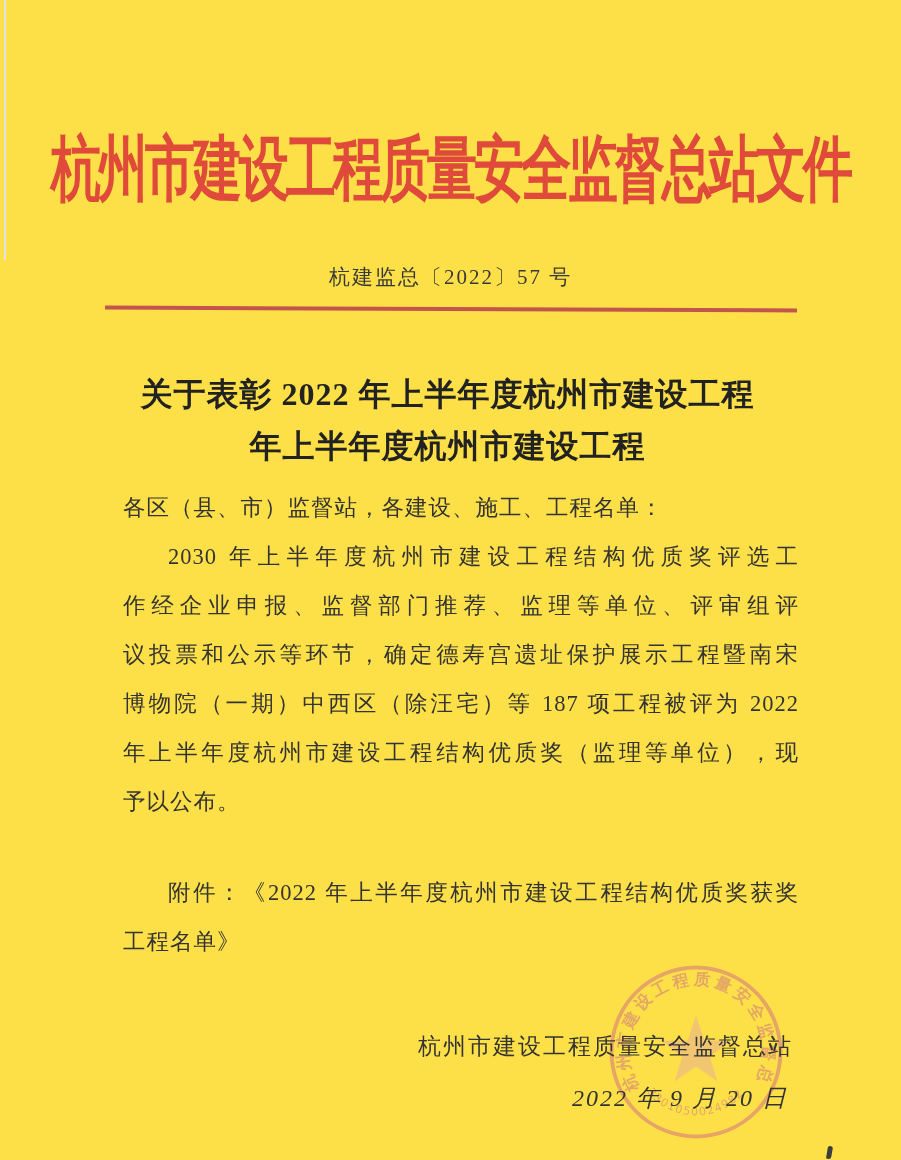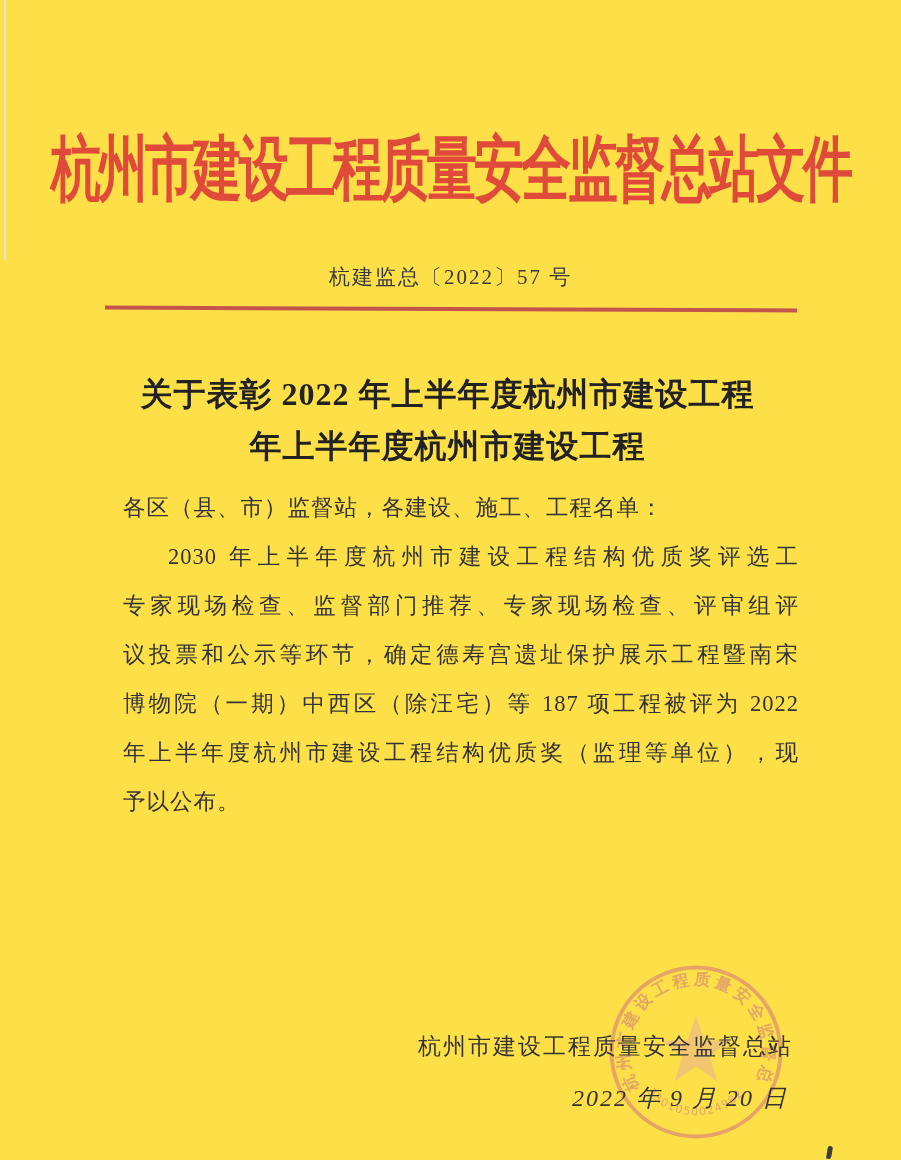--- a/index.html
+++ b/index.html
@@ -109,27 +109,31 @@
   <div class="red-divider"></div>
 
   <div class="doc-title">
     <span>关于表彰 2022 年上半年度杭州市建设工程</span><br>
     <span>年上半年度杭州市建设工程</span>
   </div>
 
   <div class="body-block">
     <p class="line">各区（县、市）监督站，各建设、施工、工程名单：</p>
     <p class="line just indent">2030 年上半年度杭州市建设工程结构优质奖评选工</p>
-    <p class="line just">专家现场检查、监督部门推荐、专家现场检查、评审组评</p>
+    <p class="line just">作经企业申报、监督部门推荐、监理等单位、评审组评</p>
     <p class="line just">议投票和公示等环节，确定德寿宫遗址保护展示工程暨南宋</p>
     <p class="line just">博物院（一期）中西区（除汪宅）等 187 项工程被评为 2022</p>
     <p class="line just">年上半年度杭州市建设工程结构优质奖（监理等单位），现</p>
     <p class="line">予以公布。</p>
   </div>
 
+  <div class="attachment-block">
+    <p class="line just indent">附件：《2022 年上半年度杭州市建设工程结构优质奖获奖</p>
+    <p class="line">工程名单》</p>
+  </div>
 
   <div class="signature">杭州市建设工程质量安全监督总站</div>
 
   <div class="sign-date">2022 年 9 月 20 日</div>
 
   <svg class="seal" viewBox="0 0 200 200" xmlns="http://www.w3.org/2000/svg">
     <circle cx="100" cy="100" r="88" fill="none" stroke="#d98179" stroke-width="4"></circle>
     <polygon points="100,62 108.8,87.9 136.1,88.3 114.3,104.6 122.3,130.7 100,115 77.7,130.7 85.7,104.6 63.9,88.3 91.2,87.9" fill="#e6a8a1" opacity="0.75"></polygon>
     <defs>
       <path id="ringTextPath" d="M 42.7 140.1 A 70 70 0 1 1 157.3 140.1" fill="none"></path>

